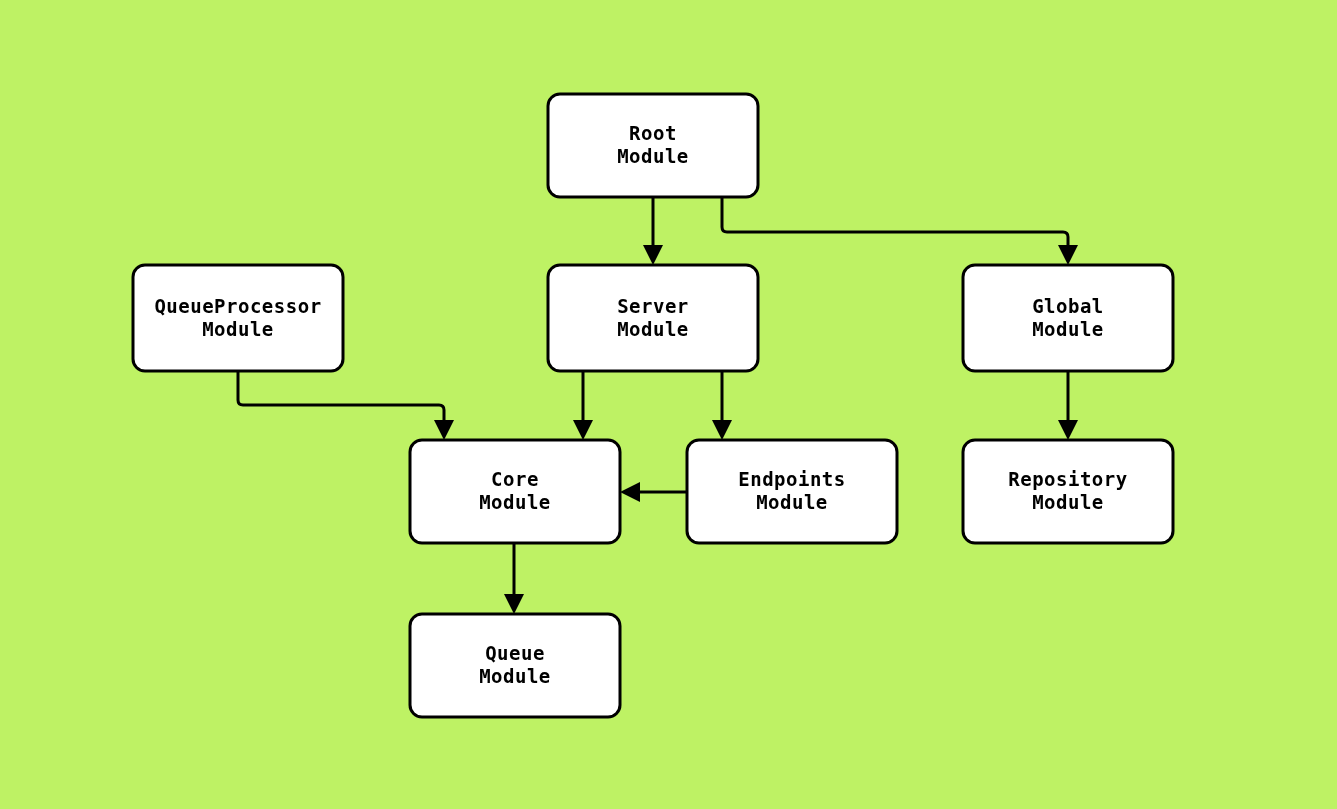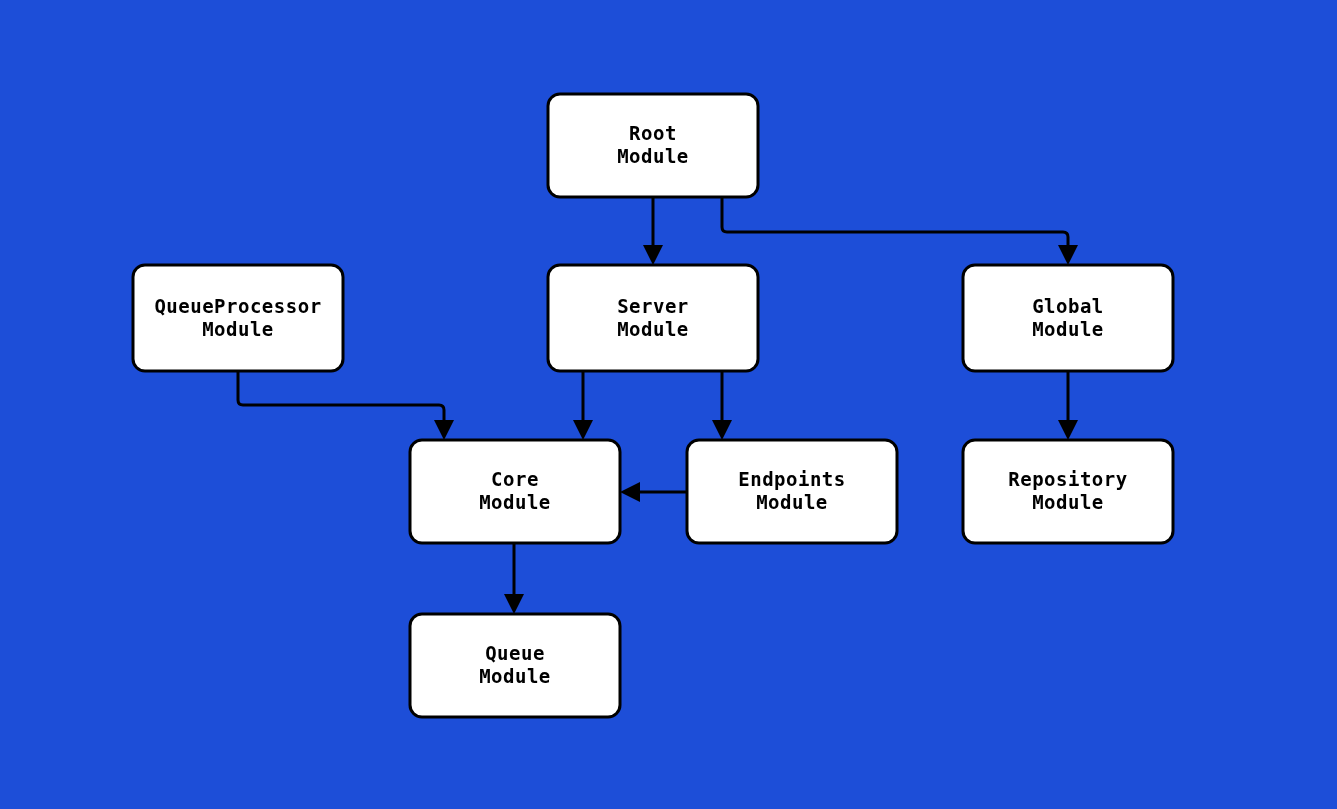--- a/index.html
+++ b/index.html
@@ -11,21 +11,21 @@
   body {
     width: 1337px;
     height: 809px;
     overflow: hidden;
     font-family: "DejaVu Sans Mono", "Liberation Mono", monospace;
   }
   #diagram-root {
     position: relative;
     width: 1337px;
     height: 809px;
-    background: #1d4ed8;
+    background: #bef264;
   }
   svg#flowchart {
     display: block;
     width: 1337px;
     height: 809px;
   }
   .node-box {
     fill: #ffffff;
     stroke: #000000;
     stroke-width: 3;

